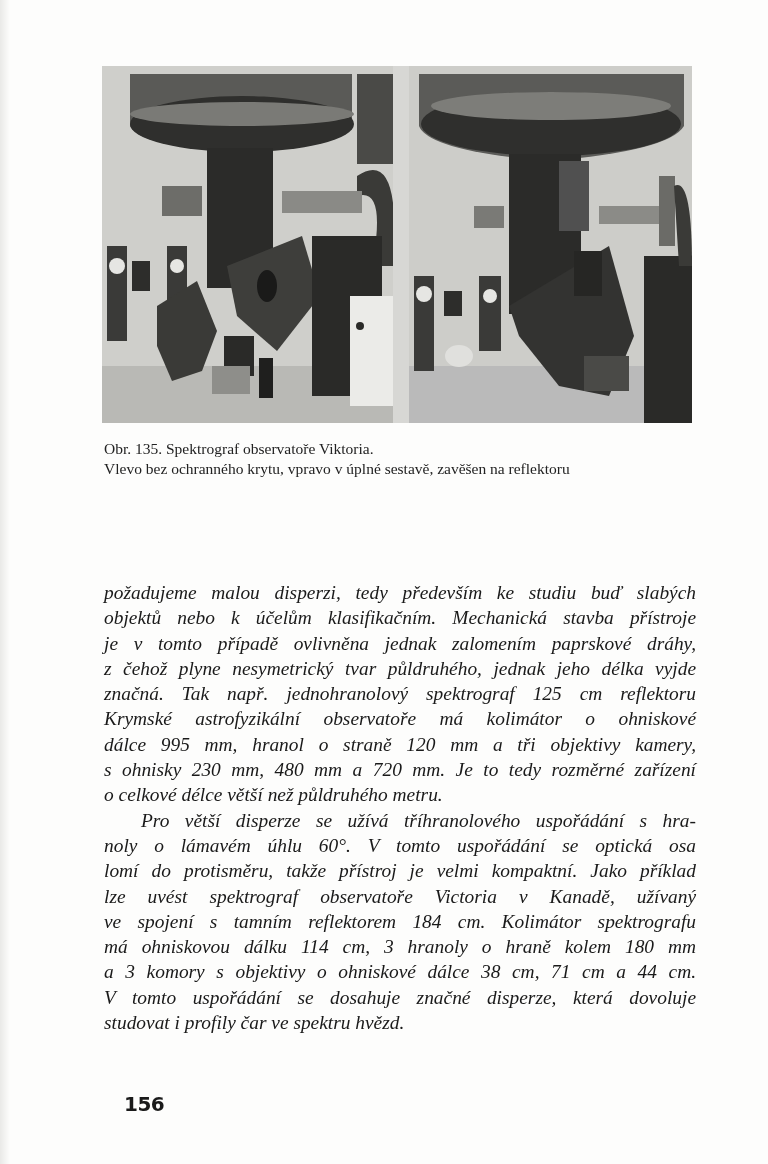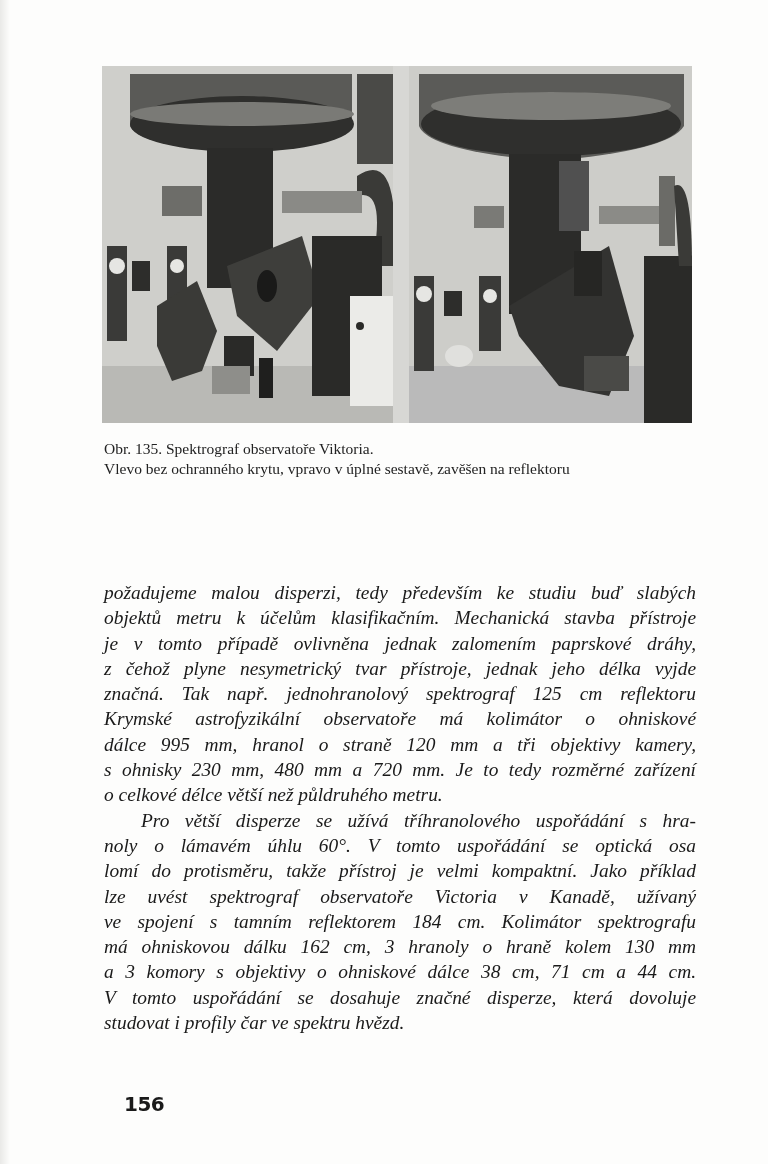--- a/index.html
+++ b/index.html
@@ -92,35 +92,35 @@
 </div>
 
 <div class="caption">
   <p>Obr. 135. Spektrograf observatoře Viktoria.</p>
   <p>Vlevo bez ochranného krytu, vpravo v úplné sestavě, zavěšen na reflektoru</p>
 </div>
 
 <div class="body-text">
   <p>
     <span class="line">požadujeme malou disperzi, tedy především ke studiu buď slabých</span>
-    <span class="line">objektů metru k účelům klasifikačním. Mechanická stavba přístroje</span>
+    <span class="line">objektů nebo k účelům klasifikačním. Mechanická stavba přístroje</span>
     <span class="line">je v tomto případě ovlivněna jednak zalomením paprskové dráhy,</span>
-    <span class="line">z čehož plyne nesymetrický tvar přístroje, jednak jeho délka vyjde</span>
+    <span class="line">z čehož plyne nesymetrický tvar půldruhého, jednak jeho délka vyjde</span>
     <span class="line">značná. Tak např. jednohranolový spektrograf 125 cm reflektoru</span>
     <span class="line">Krymské astrofyzikální observatoře má kolimátor o ohniskové</span>
     <span class="line">dálce 995 mm, hranol o straně 120 mm a tři objektivy kamery,</span>
     <span class="line">s ohnisky 230 mm, 480 mm a 720 mm. Je to tedy rozměrné zařízení</span>
     <span class="line last">o celkové délce větší než půldruhého metru.</span>
   </p>
   <p class="indent">
     <span class="line">Pro větší disperze se užívá tříhranolového uspořádání s hra-</span>
     <span class="line">noly o lámavém úhlu 60°. V tomto uspořádání se optická osa</span>
     <span class="line">lomí do protisměru, takže přístroj je velmi kompaktní. Jako příklad</span>
     <span class="line">lze uvést spektrograf observatoře Victoria v Kanadě, užívaný</span>
     <span class="line">ve spojení s tamním reflektorem 184 cm. Kolimátor spektrografu</span>
-    <span class="line">má ohniskovou dálku 162 cm, 3 hranoly o hraně kolem 130 mm</span>
+    <span class="line">má ohniskovou dálku 114 cm, 3 hranoly o hraně kolem 180 mm</span>
     <span class="line">a 3 komory s objektivy o ohniskové dálce 38 cm, 71 cm a 44 cm.</span>
     <span class="line">V tomto uspořádání se dosahuje značné disperze, která dovoluje</span>
     <span class="line last">studovat i profily čar ve spektru hvězd.</span>
   </p>
 </div>
 
 <div class="page-number">156</div>
 
 </body></html>

